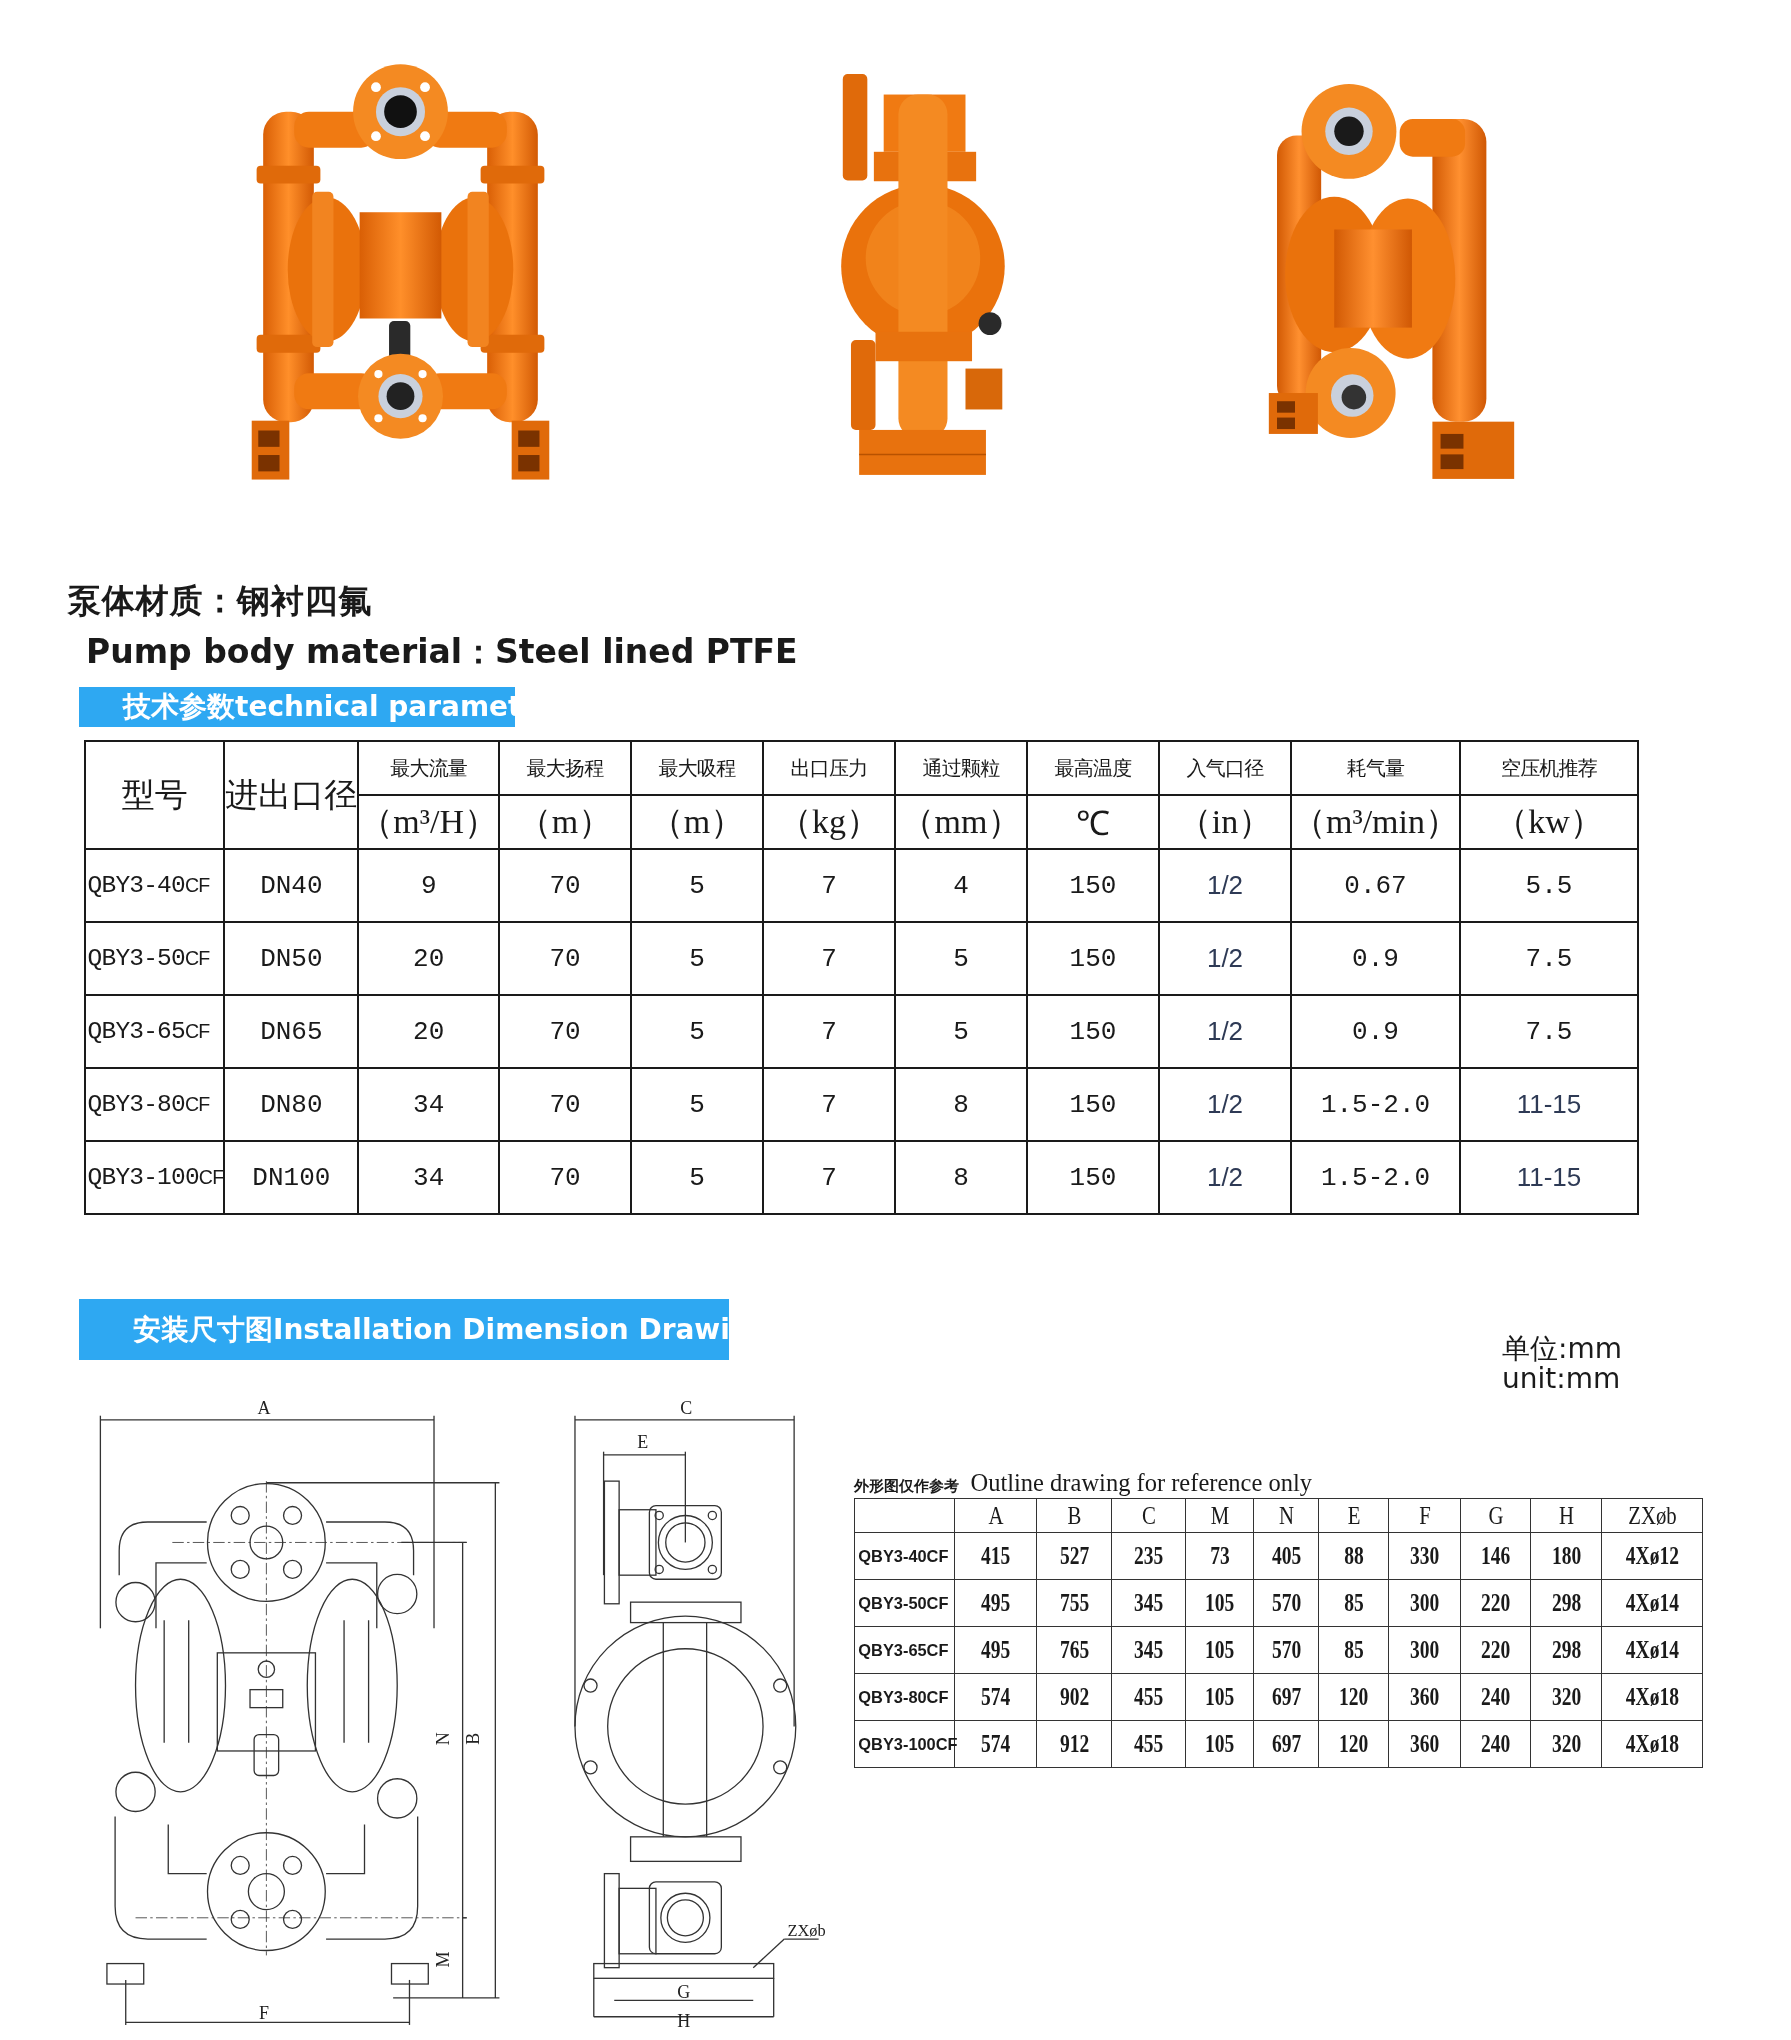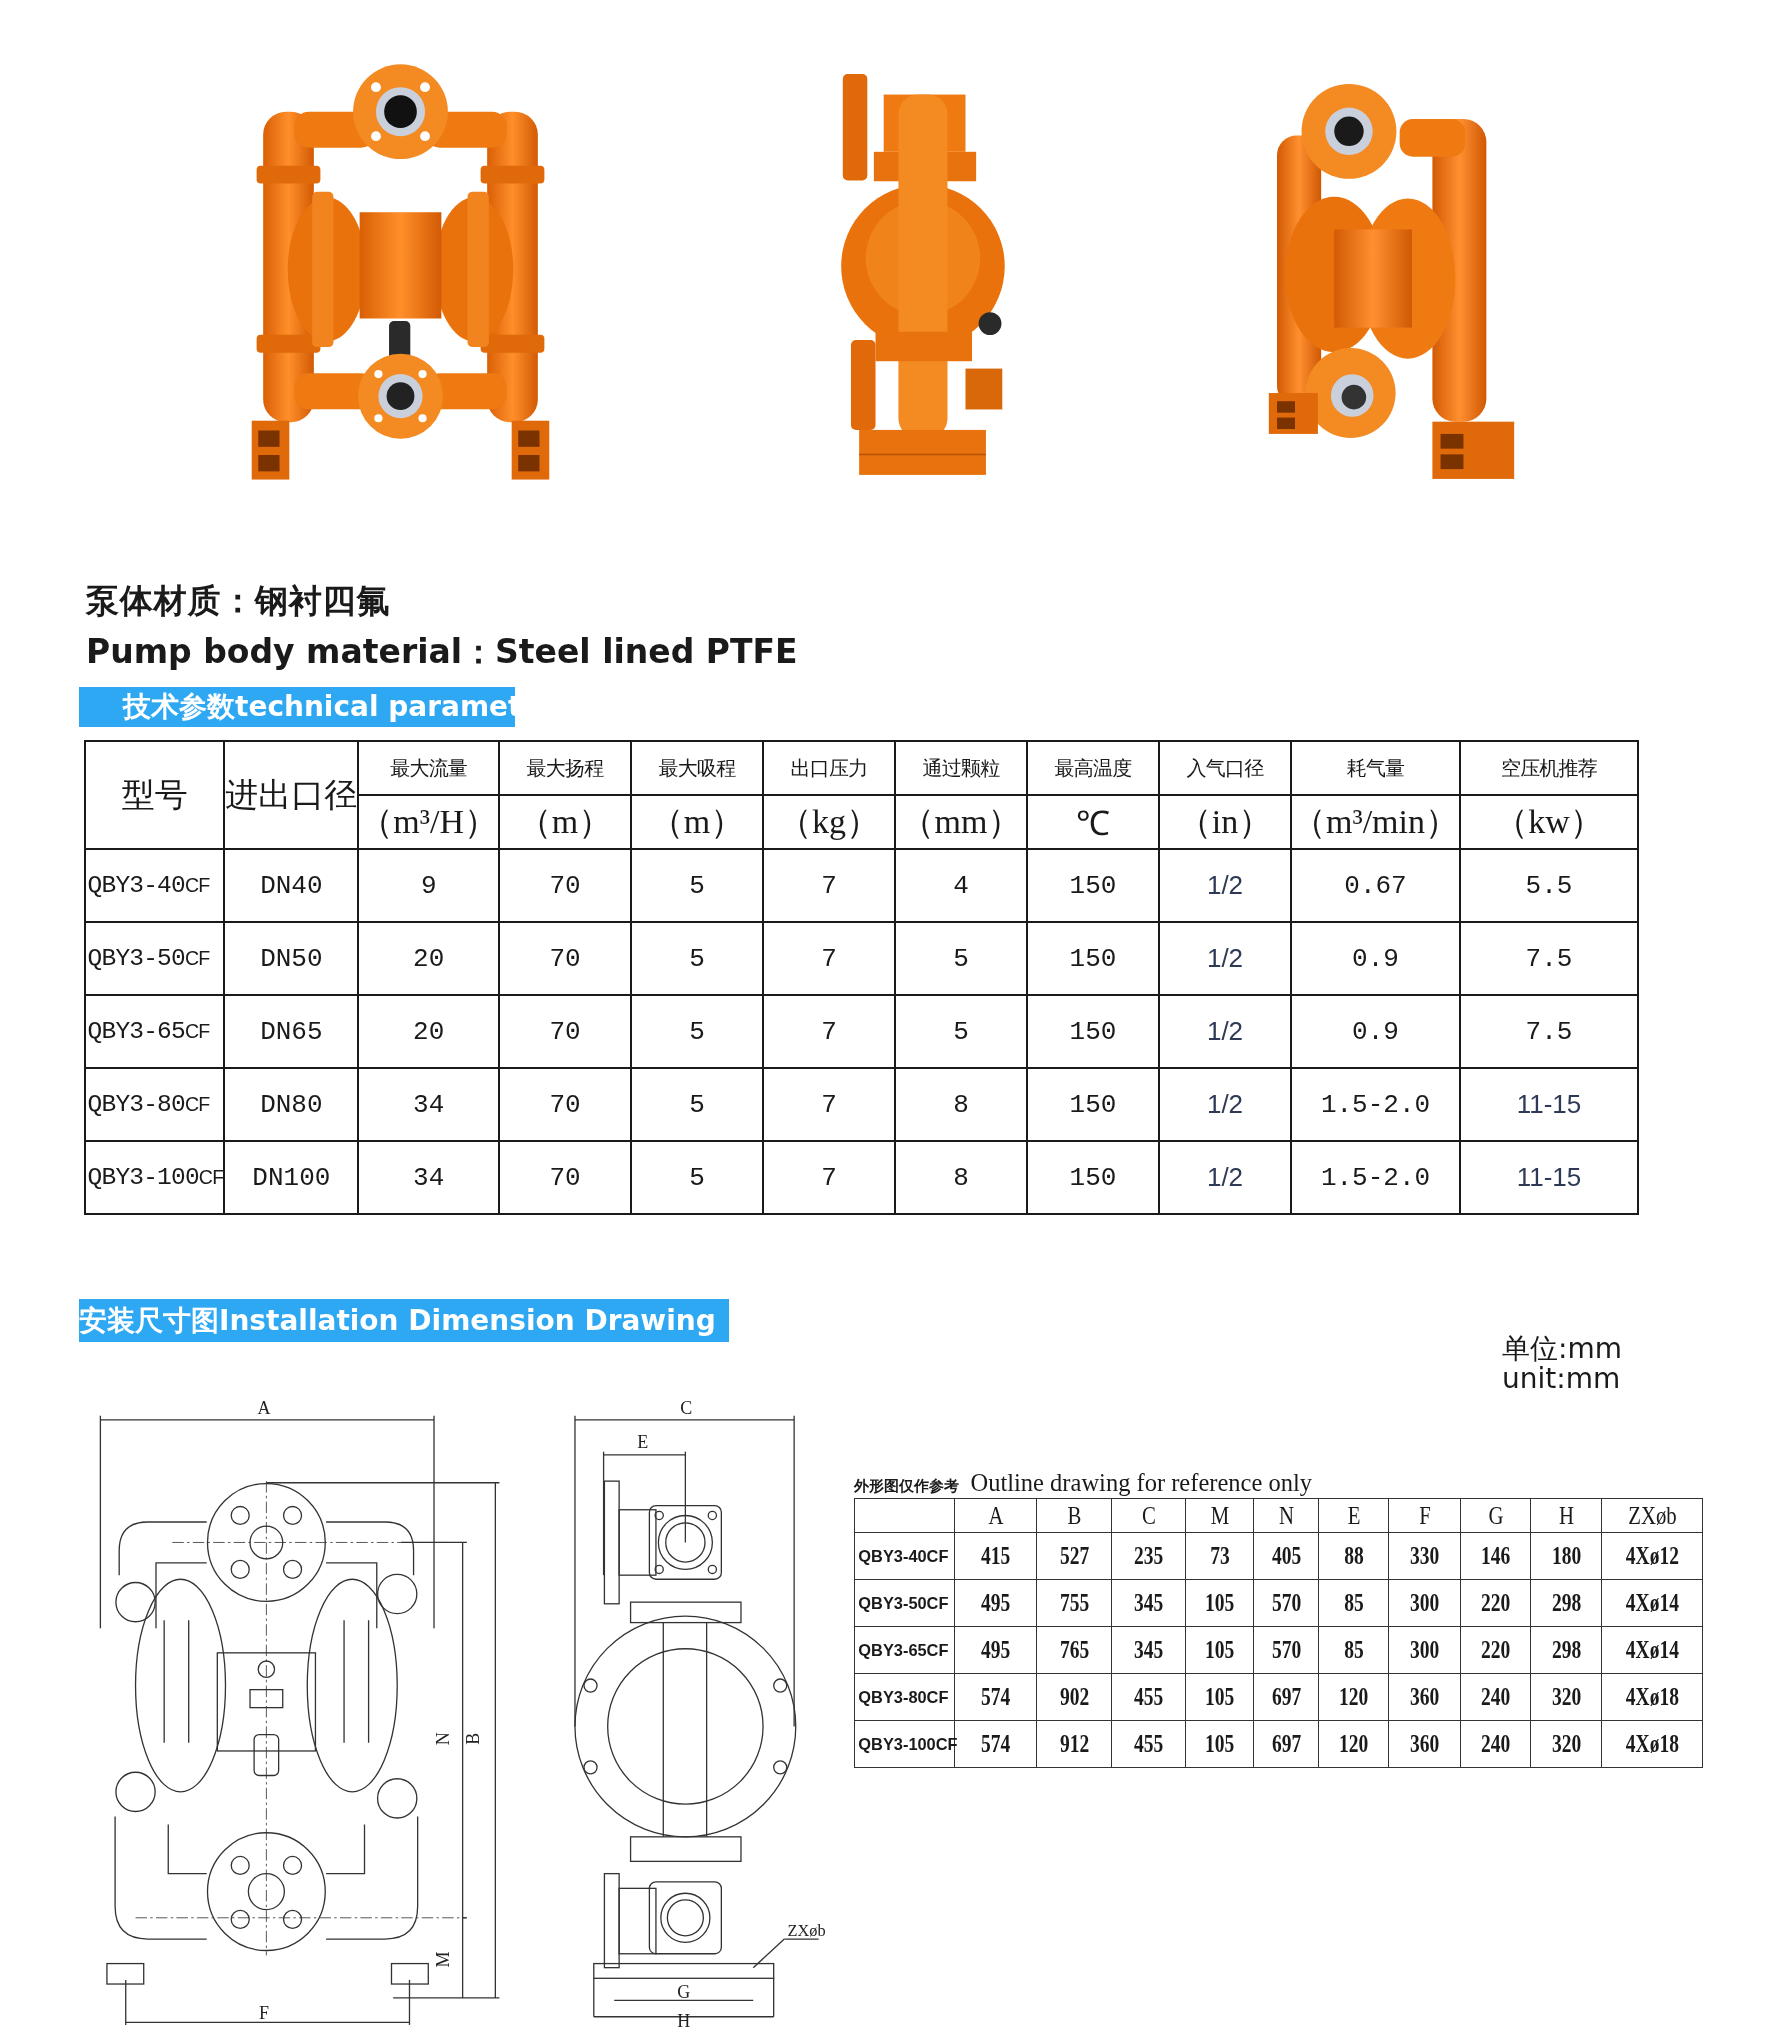--- a/index.html
+++ b/index.html
@@ -7,31 +7,31 @@
   body { position: relative; font-family: "DejaVu Sans", sans-serif; color: #1a1a1a; }
 
   
   .photo { position: absolute; }
   .photo svg { width: 100%; height: 100%; display: block; }
   #photo-front { left: 245px; top: 61px; width: 311px; height: 421px; }
   #photo-side  { left: 818px; top: 70px; width: 205px; height: 409px; }
   #photo-angle { left: 1244px; top: 70px; width: 295px; height: 413px; }
 
   
-  .mat-cn { position: absolute; left: 86px; top: 579px; font-size: 33px; font-weight: bold; letter-spacing: 0.8px; }
+  .mat-cn { position: absolute; left: 68px; top: 579px; font-size: 33px; font-weight: bold; letter-spacing: 0.8px; }
   .mat-en { position: absolute; left: 86px; top: 630px; font-size: 33px; font-weight: bold; }
 
   
   .banner {
     position: absolute; background: #2ea8f2; color: #ffffff;
     font-family: "DejaVu Sans", sans-serif; font-weight: bold; font-size: 28px;
     display: flex; align-items: center; white-space: nowrap;
   }
   #banner-tech { left: 79px; top: 687px; width: 436px; height: 40px; padding-left: 44px; }
-  #banner-install { left: 79px; top: 1299px; width: 650px; height: 43px; }
+  #banner-install { left: 79px; top: 1299px; width: 650px; height: 61px; padding-left: 54px; }
 
   
   table.tech {
     position: absolute; left: 84px; top: 740px; border-collapse: collapse;
     font-family: "Liberation Mono", "DejaVu Sans Mono", monospace;
     table-layout: fixed;
   }
   table.tech td, table.tech th {
     border: 2.5px solid #1a1a1a; text-align: center; vertical-align: middle;
     font-weight: normal; padding: 0; overflow: hidden; white-space: nowrap;

